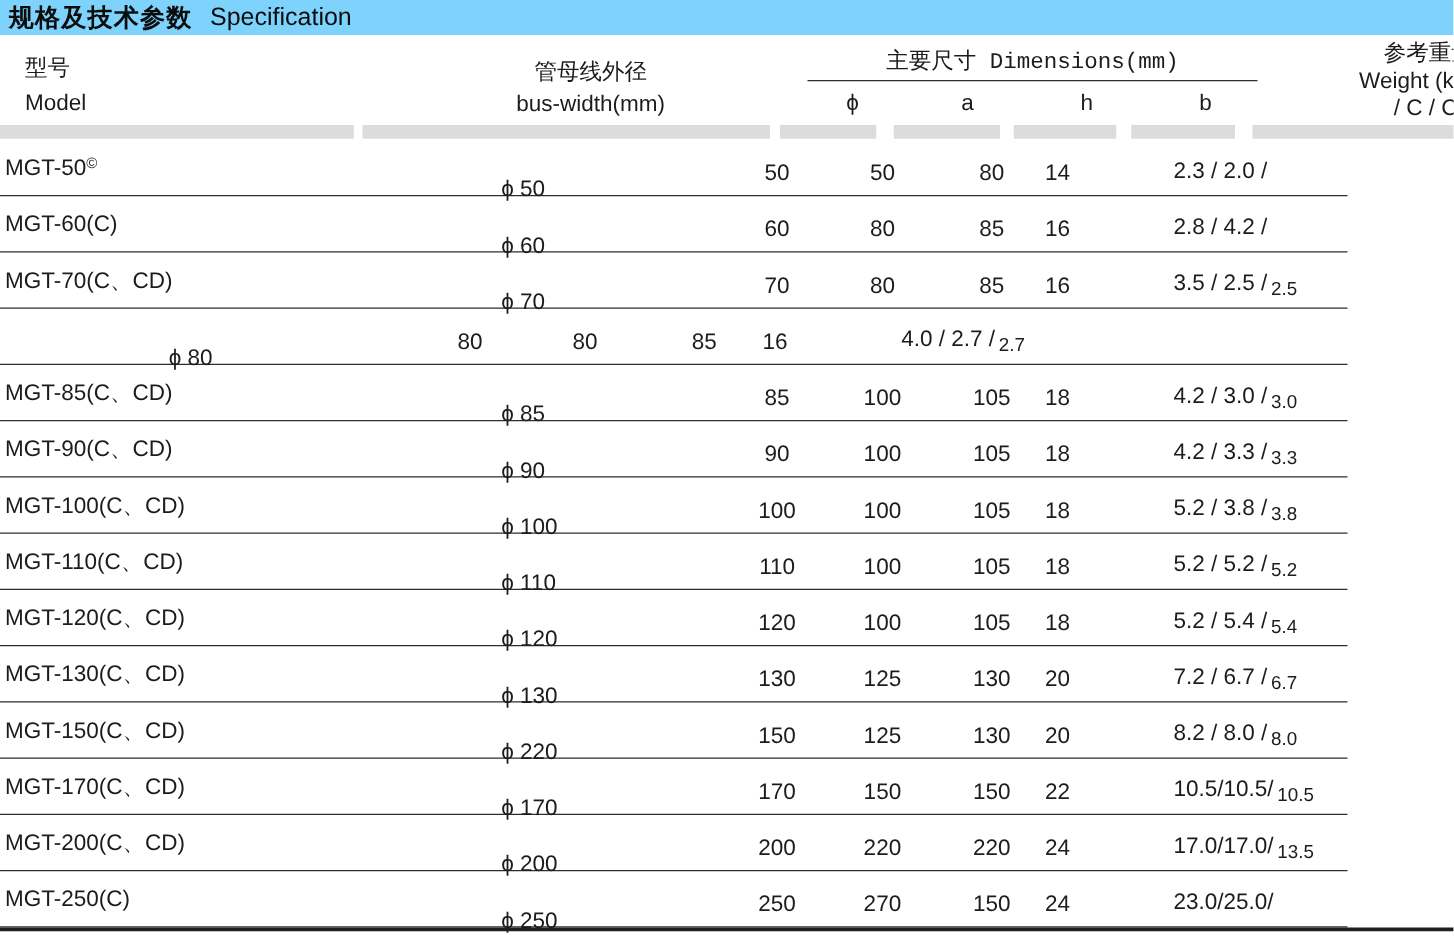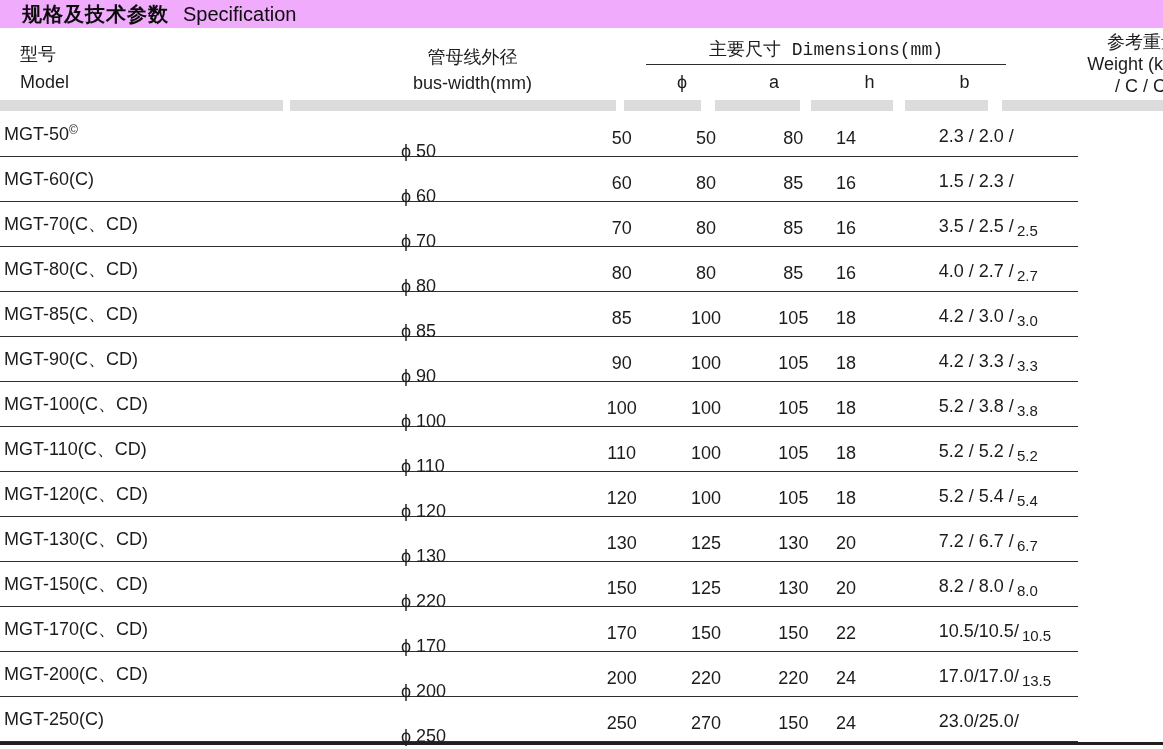--- a/index.html
+++ b/index.html
@@ -18,22 +18,22 @@
   }
 
   
   .title-bar {
     position: absolute;
     left: 0; top: 0;
     width: 100%;
     height: 28px;
     display: flex;
     align-items: center;
-    padding-left: 22px;
-    background: #f0abfc;
+    padding-left: 7px;
+    background: #7dd3fc;
   }
   .title-cn {
     font-size: 20px;
     font-weight: bold;
     color: #0c0c0c;
     letter-spacing: 1px;
   }
   .title-en {
     font-size: 20px;
     font-weight: normal;
@@ -207,35 +207,34 @@
       <span class="cell cell-weight"><span>2.3 / 2.0 /</span><span class="weight-sub"></span></span>
     </div>
 
     <div class="data-row">
       <span class="cell cell-model"><span>MGT-60(C)</span><span class="model-sup"></span></span>
       <span class="cell cell-bus">ϕ 60</span>
       <span class="cell cell-phi">60</span>
       <span class="cell cell-a">80</span>
       <span class="cell cell-h">85</span>
       <span class="cell cell-b">16</span>
-      <span class="cell cell-weight"><span>1.5 / 2.3 /</span><span class="weight-sub"></span></span>
+      <span class="cell cell-weight"><span>2.8 / 4.2 /</span><span class="weight-sub"></span></span>
     </div>
 
     <div class="data-row">
       <span class="cell cell-model"><span>MGT-70(C、CD)</span><span class="model-sup"></span></span>
       <span class="cell cell-bus">ϕ 70</span>
       <span class="cell cell-phi">70</span>
       <span class="cell cell-a">80</span>
       <span class="cell cell-h">85</span>
       <span class="cell cell-b">16</span>
       <span class="cell cell-weight"><span>3.5 / 2.5 /</span><span class="weight-sub">2.5</span></span>
     </div>
 
     <div class="data-row">
-      <span class="cell cell-model"><span>MGT-80(C、CD)</span><span class="model-sup"></span></span>
       <span class="cell cell-bus">ϕ 80</span>
       <span class="cell cell-phi">80</span>
       <span class="cell cell-a">80</span>
       <span class="cell cell-h">85</span>
       <span class="cell cell-b">16</span>
       <span class="cell cell-weight"><span>4.0 / 2.7 /</span><span class="weight-sub">2.7</span></span>
     </div>
 
     <div class="data-row">
       <span class="cell cell-model"><span>MGT-85(C、CD)</span><span class="model-sup"></span></span>

